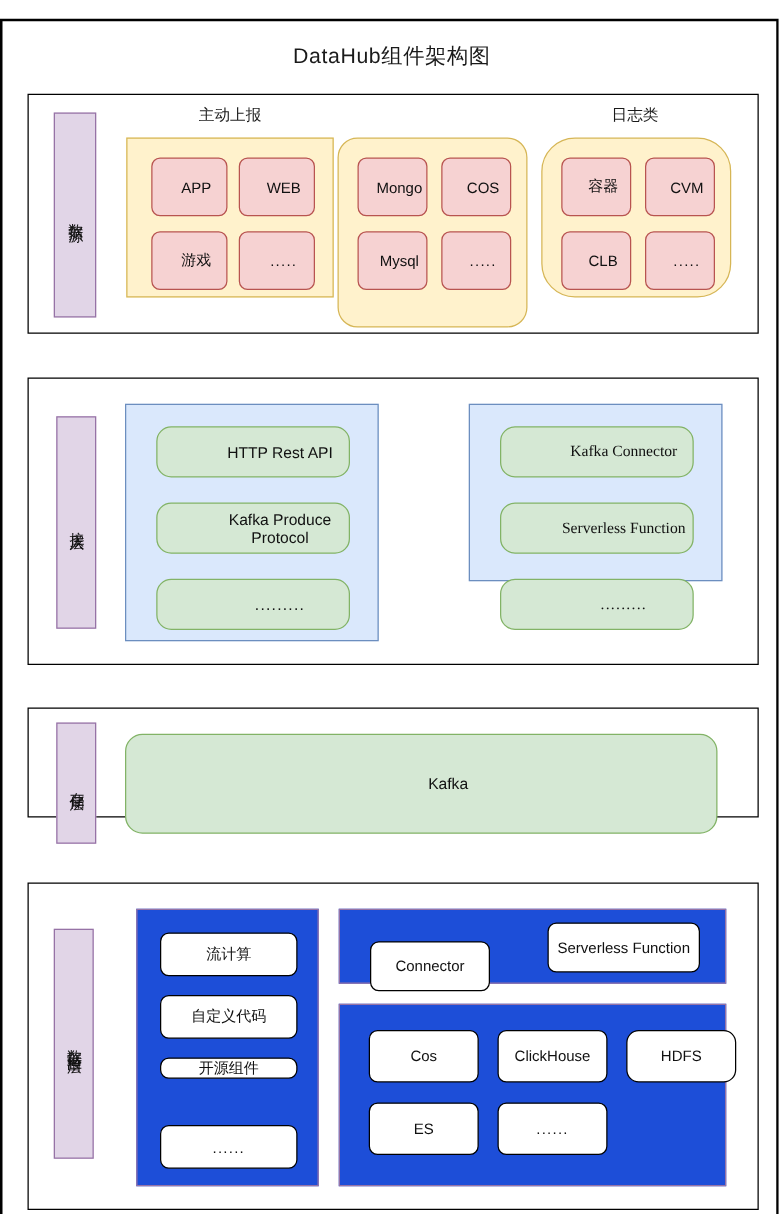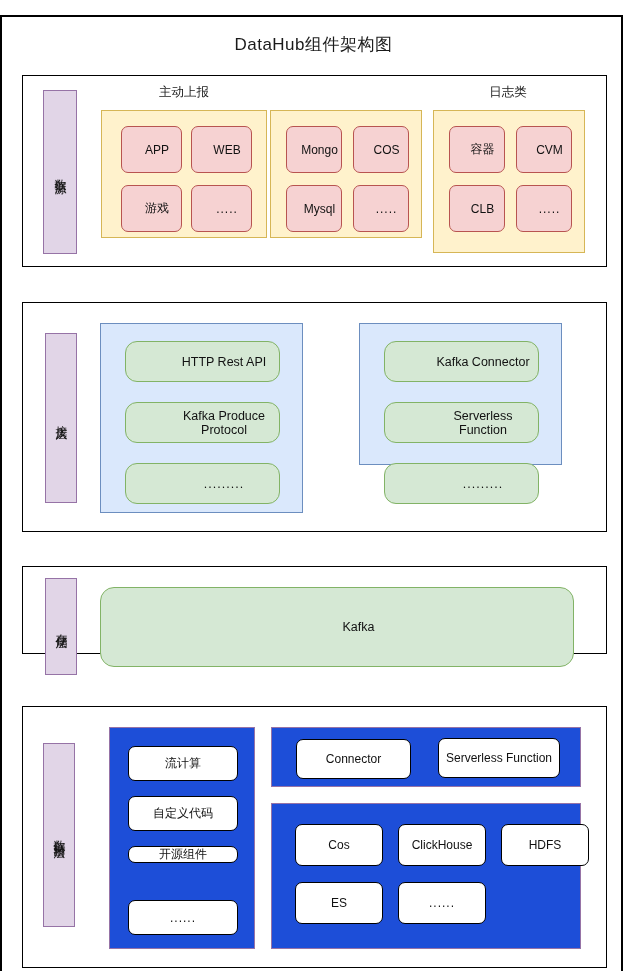--- a/index.html
+++ b/index.html
@@ -110,47 +110,47 @@
     <div class="layer-label" style="left:20px; top:14px; width:34px; height:164px;">数据源</div>
 
     <div class="group-title" style="left:73px; top:8px; width:176px;">主动上报</div>
     <div class="container-box c-yellow" style="left:78px; top:34px; width:166px; height:128px;">
       <div class="node n-pink" style="left:19px; top:15px; width:61px; height:47px;">APP</div>
       <div class="node n-pink" style="left:89px; top:15px; width:61px; height:47px;">WEB</div>
       <div class="node n-pink" style="left:19px; top:74px; width:61px; height:47px;">游戏</div>
       <div class="node n-pink dots" style="left:89px; top:74px; width:61px; height:47px;">.....</div>
     </div>
 
-    <div class="container-box c-yellow" style="left:247px; top:34px; width:152px; height:128px;">
+    <div class="container-box c-yellow" style="left:247px; top:34px; width:152px; height:152px;border-radius:16px;">
       <div class="node n-pink" style="left:15px; top:15px; width:56px; height:47px;">Mongo</div>
       <div class="node n-pink" style="left:82px; top:15px; width:56px; height:47px;">COS</div>
       <div class="node n-pink" style="left:15px; top:74px; width:56px; height:47px;">Mysql</div>
       <div class="node n-pink dots" style="left:82px; top:74px; width:56px; height:47px;">.....</div>
     </div>
 
     <div class="group-title" style="left:400px; top:8px; width:170px;">日志类</div>
-    <div class="container-box c-yellow" style="left:410px; top:34px; width:152px; height:143px;">
+    <div class="container-box c-yellow" style="left:410px; top:34px; width:152px; height:128px;border-radius:27px;">
       <div class="node n-pink" style="left:15px; top:15px; width:56px; height:47px;">容器</div>
       <div class="node n-pink" style="left:82px; top:15px; width:56px; height:47px;">CVM</div>
       <div class="node n-pink" style="left:15px; top:74px; width:56px; height:47px;">CLB</div>
       <div class="node n-pink dots" style="left:82px; top:74px; width:56px; height:47px;">.....</div>
     </div>
   </div>
 
   <div class="layer" id="layer-access">
 
     <div class="layer-label" style="left:22px; top:30px; width:32px; height:170px;">接入层</div>
 
     <div class="container-box c-blue" style="left:77px; top:20px; width:203px; height:190px;">
       <div class="node n-green big" style="left:24px; top:17px; width:155px; height:41px;">HTTP Rest API</div>
       <div class="node n-green big" style="left:24px; top:78px; width:155px; height:41px;">Kafka Produce Protocol</div>
       <div class="node n-green big dots" style="left:24px; top:139px; width:155px; height:41px;">.........</div>
     </div>
 
-    <div class="container-box c-blue" style="left:336px; top:20px; width:203px; height:142px;">
+    <div class="container-box c-blue" style="left:352px; top:20px; width:203px; height:142px;font-family:Liberation Serif, serif;">
       <div class="node n-green big" style="left:24px; top:17px; width:155px; height:41px;">Kafka Connector</div>
       <div class="node n-green big" style="left:24px; top:78px; width:155px; height:41px;">Serverless Function</div>
       <div class="node n-green big dots" style="left:24px; top:139px; width:155px; height:41px;">.........</div>
     </div>
   </div>
 
   <div class="layer" id="layer-storage">
 
     <div class="layer-label" style="left:22px; top:11px; width:32px; height:97px;">存储层</div>
 
@@ -162,26 +162,26 @@
     <div class="layer-label" style="left:20px; top:36px; width:32px; height:184px;">数据转出层</div>
 
     <div class="container-box c-purple" style="left:86px; top:20px; width:146px; height:222px;">
       <div class="node n-white" style="left:18px; top:18px; width:110px; height:35px;">流计算</div>
       <div class="node n-white" style="left:18px; top:68px; width:110px; height:35px;">自定义代码</div>
       <div class="node n-white" style="left:18px; top:118px; width:110px; height:17px;">开源组件</div>
       <div class="node n-white dots" style="left:18px; top:172px; width:110px; height:35px;">......</div>
     </div>
 
     <div class="container-box c-purple" style="left:248px; top:20px; width:310px; height:60px;">
-      <div class="node n-white" style="left:24px; top:11px; width:115px; height:40px;">Connector</div>
+      <div class="node n-white" style="left:24px; top:25px; width:96px; height:40px;">Connector</div>
       <div class="node n-white" style="left:166px; top:10px; width:122px; height:40px;">Serverless Function</div>
     </div>
 
     <div class="container-box c-purple" style="left:248px; top:96px; width:310px; height:146px;">
       <div class="node n-white" style="left:23px; top:20px; width:88px; height:42px;">Cos</div>
       <div class="node n-white" style="left:126px; top:20px; width:88px; height:42px;">ClickHouse</div>
-      <div class="node n-white" style="left:229px; top:20px; width:88px; height:42px;">HDFS</div>
+      <div class="node n-white" style="left:229px; top:20px; width:88px; height:42px;border-radius:10px;">HDFS</div>
       <div class="node n-white" style="left:23px; top:78px; width:88px; height:42px;">ES</div>
       <div class="node n-white dots" style="left:126px; top:78px; width:88px; height:42px;">......</div>
     </div>
   </div>
 
 </div>
 
 </body></html>

